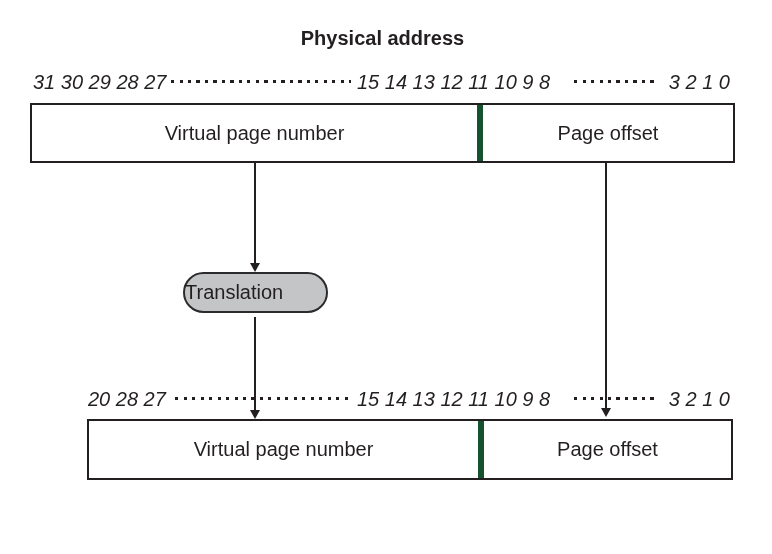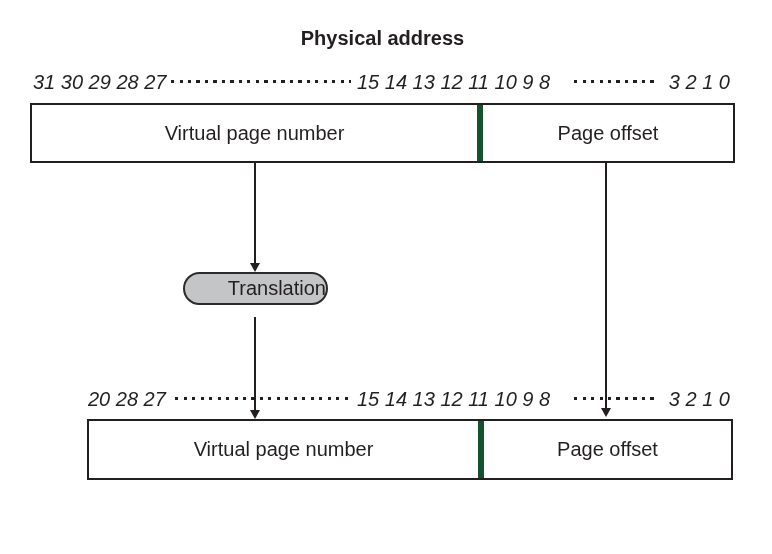--- a/index.html
+++ b/index.html
@@ -60,27 +60,27 @@
     height: 0;
     border-left: 5px solid transparent;
     border-right: 5px solid transparent;
     border-top: 9px solid #231f20;
   }
   .pill {
     box-sizing: border-box;
     left: 183px;
     top: 272px;
     width: 145px;
-    height: 33px;
+    height: 41px;
     background: #c4c5c7;
     border: 2px solid #2b2b2b;
     border-radius: 22.5px;
     display: flex;
     align-items: center;
-    justify-content: flex-end;
+    justify-content: flex-start;
     font-size: 20px;
     white-space: nowrap;
   }
 </style>
 </head>
 <body>
 
 <div class="canvas">
 
   <div class="abs title" style="top:27px;">Physical address</div>

